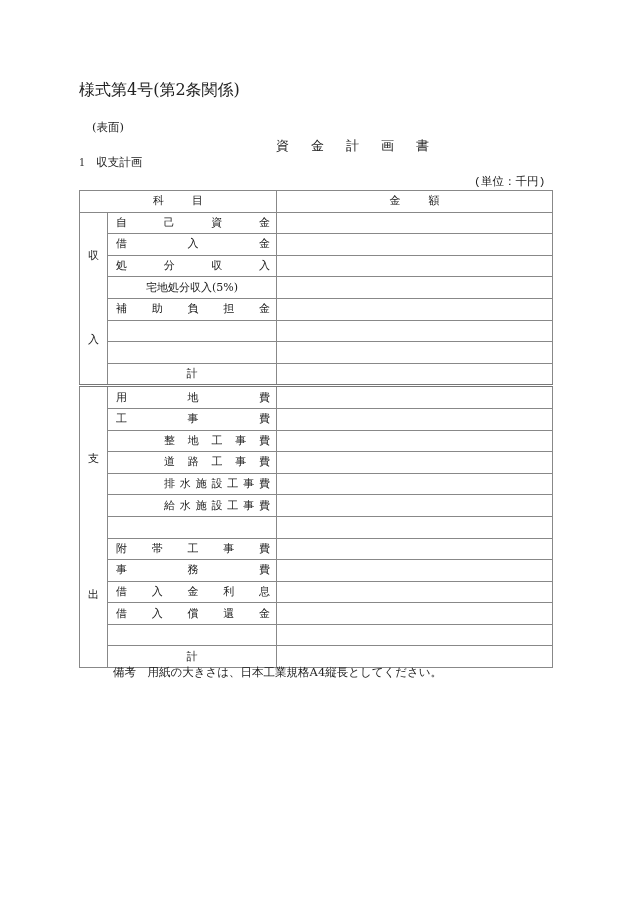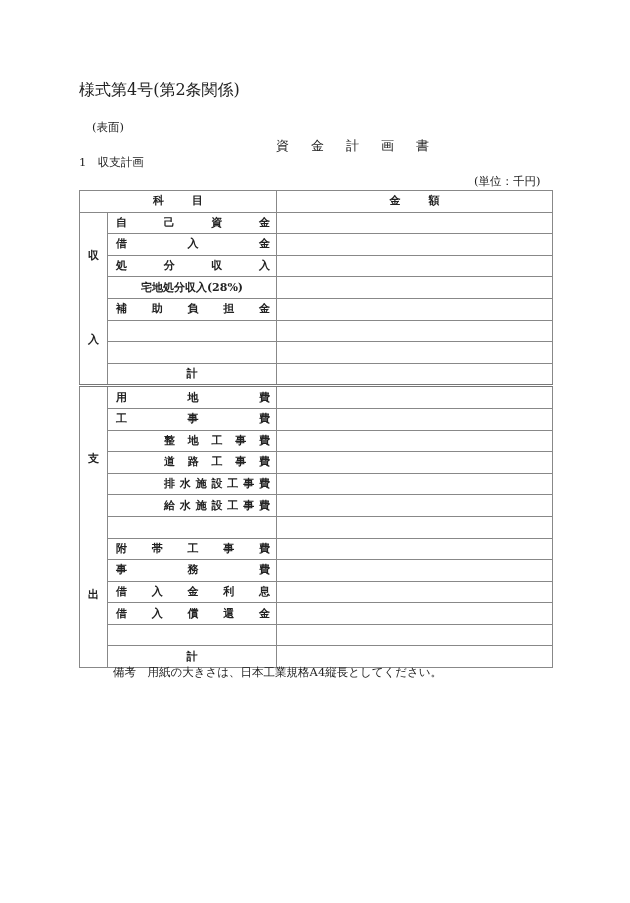--- a/index.html
+++ b/index.html
@@ -5,33 +5,33 @@
     html, body { margin: 0; padding: 0; background: #ffffff; }
     body {
       width: 630px; height: 903px; position: relative; overflow: hidden;
       font-family: "DejaVu Serif", "Liberation Serif", serif;
       color: #222; font-size: 11px;
     }
     .abs { position: absolute; white-space: nowrap; }
     #form-number { left: 79px; top: 80px; font-size: 16px; }
     #face-label { left: 92px; top: 120px; font-size: 11.5px; }
     #doc-title { left: 252px; top: 137px; font-size: 13px; letter-spacing: 22px; margin-left: 24px; }
-    #section-title { left: 79px; top: 155px; font-size: 11.5px; }
-    #unit-label { left: 474px; top: 174px; font-size: 11.5px; }
+    #section-title { left: 79px; top: 155px; font-size: 11.5px; font-family: Liberation Serif, serif; }
+    #unit-label { left: 474px; top: 174px; font-size: 11.5px; font-family: Liberation Mono, monospace; }
     #remarks { left: 79px; top: 665px; font-size: 11.5px; margin-left: 34px; }
 
     table.budget {
       position: absolute; left: 79px; top: 190px;
       width: 473px; border-collapse: collapse;
       border: 1px solid #777;
       table-layout: fixed;
     }
     table.budget td, table.budget th {
       border: 1px solid #888;
-      height: 20.6px; padding: 0; font-weight: bold;
+      height: 20.6px; padding: 0; font-weight: normal;
       font-size: 11px; line-height: 20px; text-align: center;
     }
     col.c1 { width: 28px; }
     col.c2 { width: 169px; }
     col.c3 { width: 276px; }
     .head-cell { text-align: center; letter-spacing: 28px; text-indent: 28px; }
     .cat-cell { text-align: center; vertical-align: middle; }
     .cat-cell .cat-stack { display: flex; flex-direction: column; justify-content: space-around; height: 100%; align-items: center; }
     .spread { display: flex; justify-content: space-between; padding: 0 6px 0 8px; }
     .spread-indent { display: flex; justify-content: space-between; padding: 0 6px 0 56px; }
@@ -92,21 +92,21 @@
           <div class="spread">
             <span>処</span>
             <span>分</span>
             <span>収</span>
             <span>入</span>
           </div>
         </td>
         <td></td>
       </tr>
       <tr>
-        <td class="centered">宅地処分収入(28%)</td>
+        <td class="centered">宅地処分収入(5%)</td>
         <td></td>
       </tr>
       <tr>
         <td>
           <div class="spread">
             <span>補</span>
             <span>助</span>
             <span>負</span>
             <span>担</span>
             <span>金</span>

